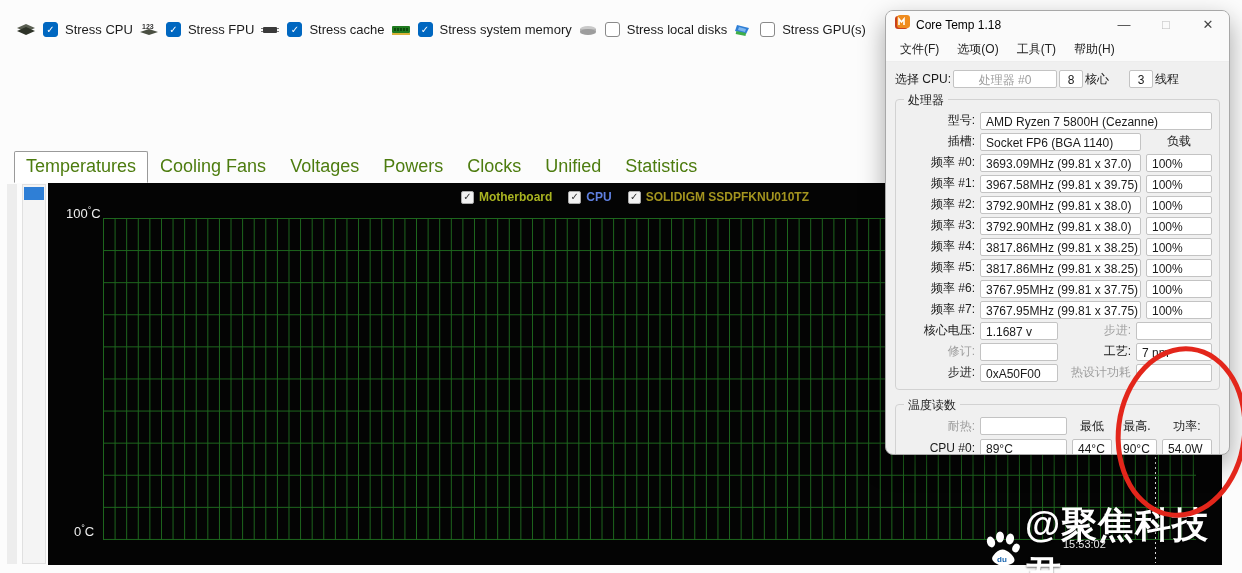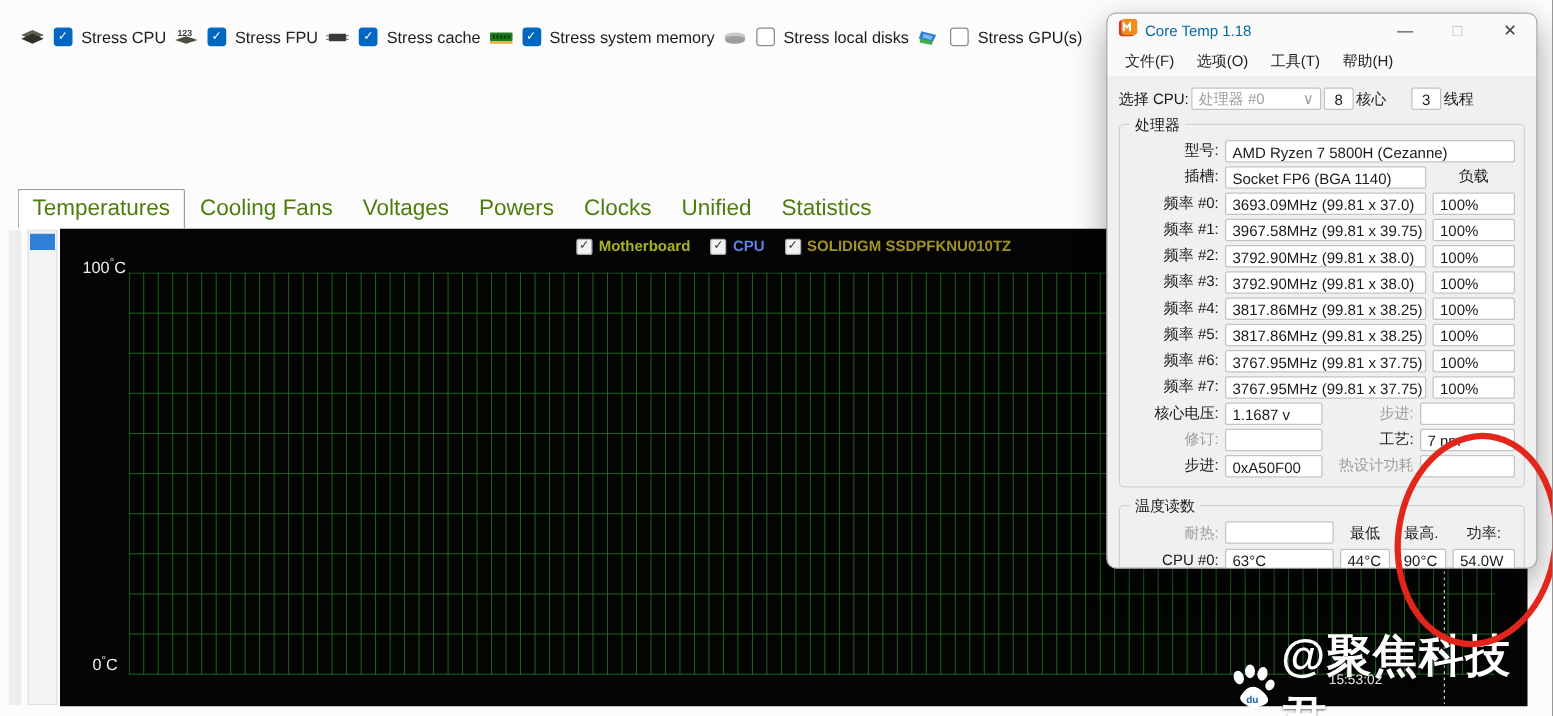--- a/index.html
+++ b/index.html
@@ -55,29 +55,29 @@
     background-image:linear-gradient(to bottom,#d8d8d8 2px,transparent 2px);background-size:1px 5px;}
   .watermark{position:absolute;left:935px;top:318px;display:flex;align-items:center;gap:4px;color:#fff;}
   .watermark-text{font-size:36px;font-weight:bold;letter-spacing:1px;text-shadow:0 1px 2px rgba(0,0,0,.6);}
   .plot-time{position:absolute;left:1015px;top:355px;color:#e6e6e6;font-size:11px;}
 
   
   .ct-win{position:absolute;left:885px;top:10px;width:345px;height:445px;background:#f0f0f0;
           border:1px solid #a8a8a8;border-radius:8px;box-sizing:border-box;
           box-shadow:0 10px 26px rgba(0,0,0,.35);z-index:10;overflow:hidden;}
   .ct-titlebar{height:27px;display:flex;align-items:center;background:#fafafa;padding:0 0 0 9px;}
-  .ct-title{font-size:12px;color:#0369a1;margin-left:6px;flex:1;}
+  .ct-title{font-size:12px;color:#000000;margin-left:6px;flex:1;}
   .ct-btn{width:42px;height:27px;display:flex;align-items:center;justify-content:center;
           font-size:13px;color:#444;}
   .ct-menubar{height:23px;display:flex;align-items:center;background:#fafafa;padding-left:6px;gap:2px;
               border-bottom:1px solid #ededed;}
   .ct-menu-item{font-size:12px;color:#222;padding:2px 8px;}
   .ct-body{padding:6px 9px 0;}
   .fld{background:#fff;border:1px solid #c3c3c3;border-radius:2px;font-size:12px;color:#1a1a1a;
-       height:18px;line-height:18px;padding:0 5px;box-sizing:border-box;overflow:hidden;white-space:nowrap;}
+       height:18px;line-height:18px;padding:0 5px;box-sizing:border-box;overflow:hidden;white-space:nowrap;flex-direction:column;}
   .lbl{font-size:12px;color:#1a1a1a;text-align:right;white-space:nowrap;}
   .muted{color:#9e9e9e;}
   .ct-cpuselect{display:flex;align-items:center;gap:2px;height:22px;}
   .ct-dd{width:104px;display:flex;justify-content:space-between;align-items:center;}
   .ct-numbox{width:24px;text-align:center;padding:0 2px;}
   .groupbox{border:1px solid #d2d2d2;border-radius:4px;margin-top:9px;position:relative;
             padding:10px 7px 6px;}
   .groupbox-title{position:absolute;top:-8px;left:8px;background:#f0f0f0;padding:0 4px;font-size:12px;color:#1a1a1a;}
   .g-row{display:grid;grid-template-columns:72px 1fr 66px;column-gap:5px;align-items:center;height:21px;}
   .g-row-full{display:grid;grid-template-columns:72px 1fr;column-gap:5px;align-items:center;height:21px;}
@@ -336,21 +336,21 @@
         <span class="groupbox-title">温度读数</span>
         <div class="t-row">
           <span class="lbl muted">耐热:</span>
           <span class="fld"></span>
           <span class="t-head">最低</span>
           <span class="t-head">最高.</span>
           <span class="t-head">功率:</span>
         </div>
         <div class="t-row">
           <span class="lbl">CPU #0:</span>
-          <span class="fld">63°C</span>
+          <span class="fld">89°C</span>
           <span class="fld">44°C</span>
           <span class="fld">90°C</span>
           <span class="fld">54.0W</span>
         </div>
       </div>
     </div>
   </div>
 
   <div class="annotation-ellipse"></div>
 

